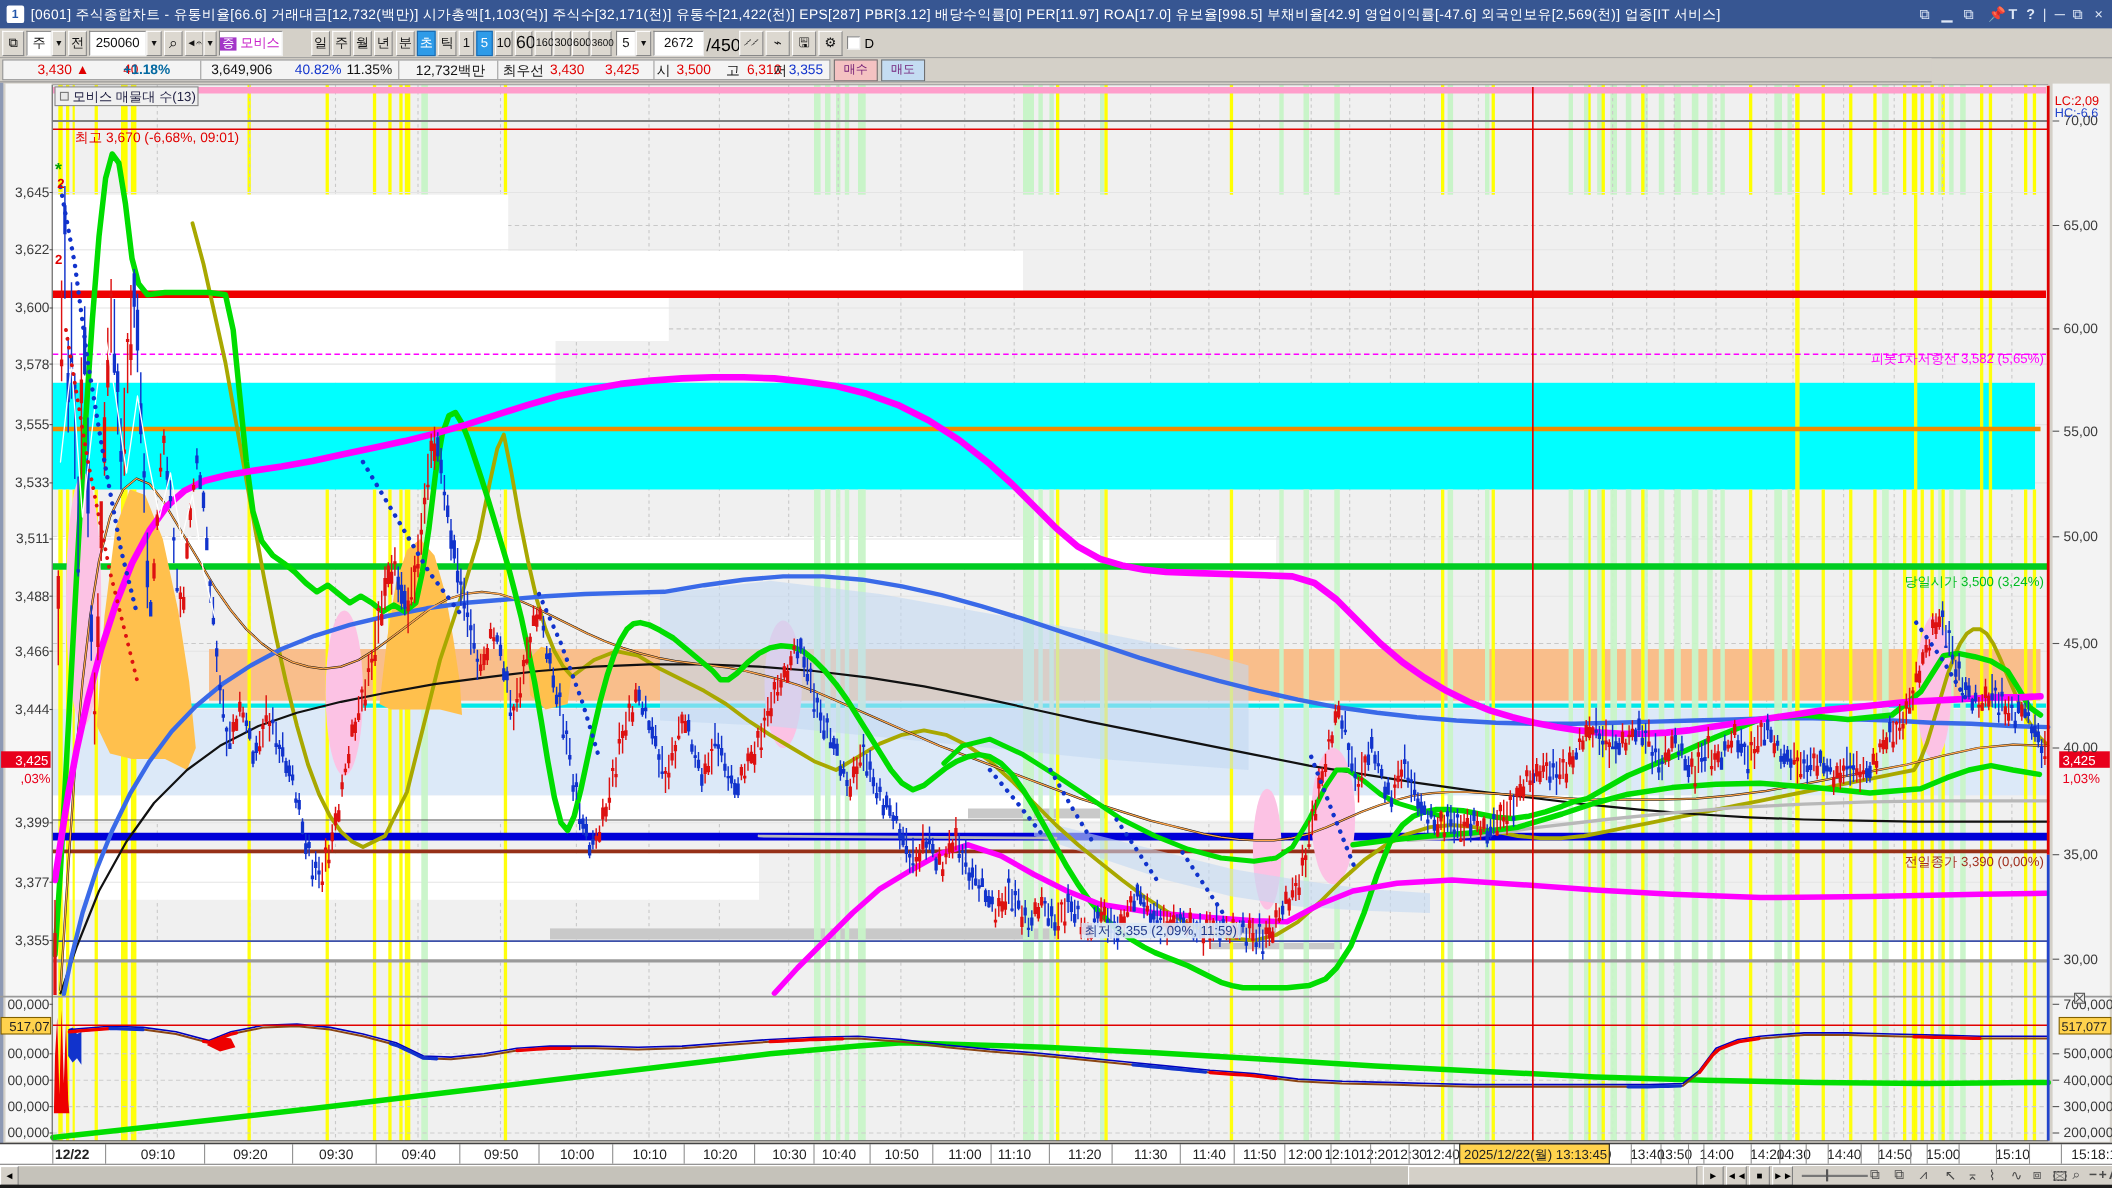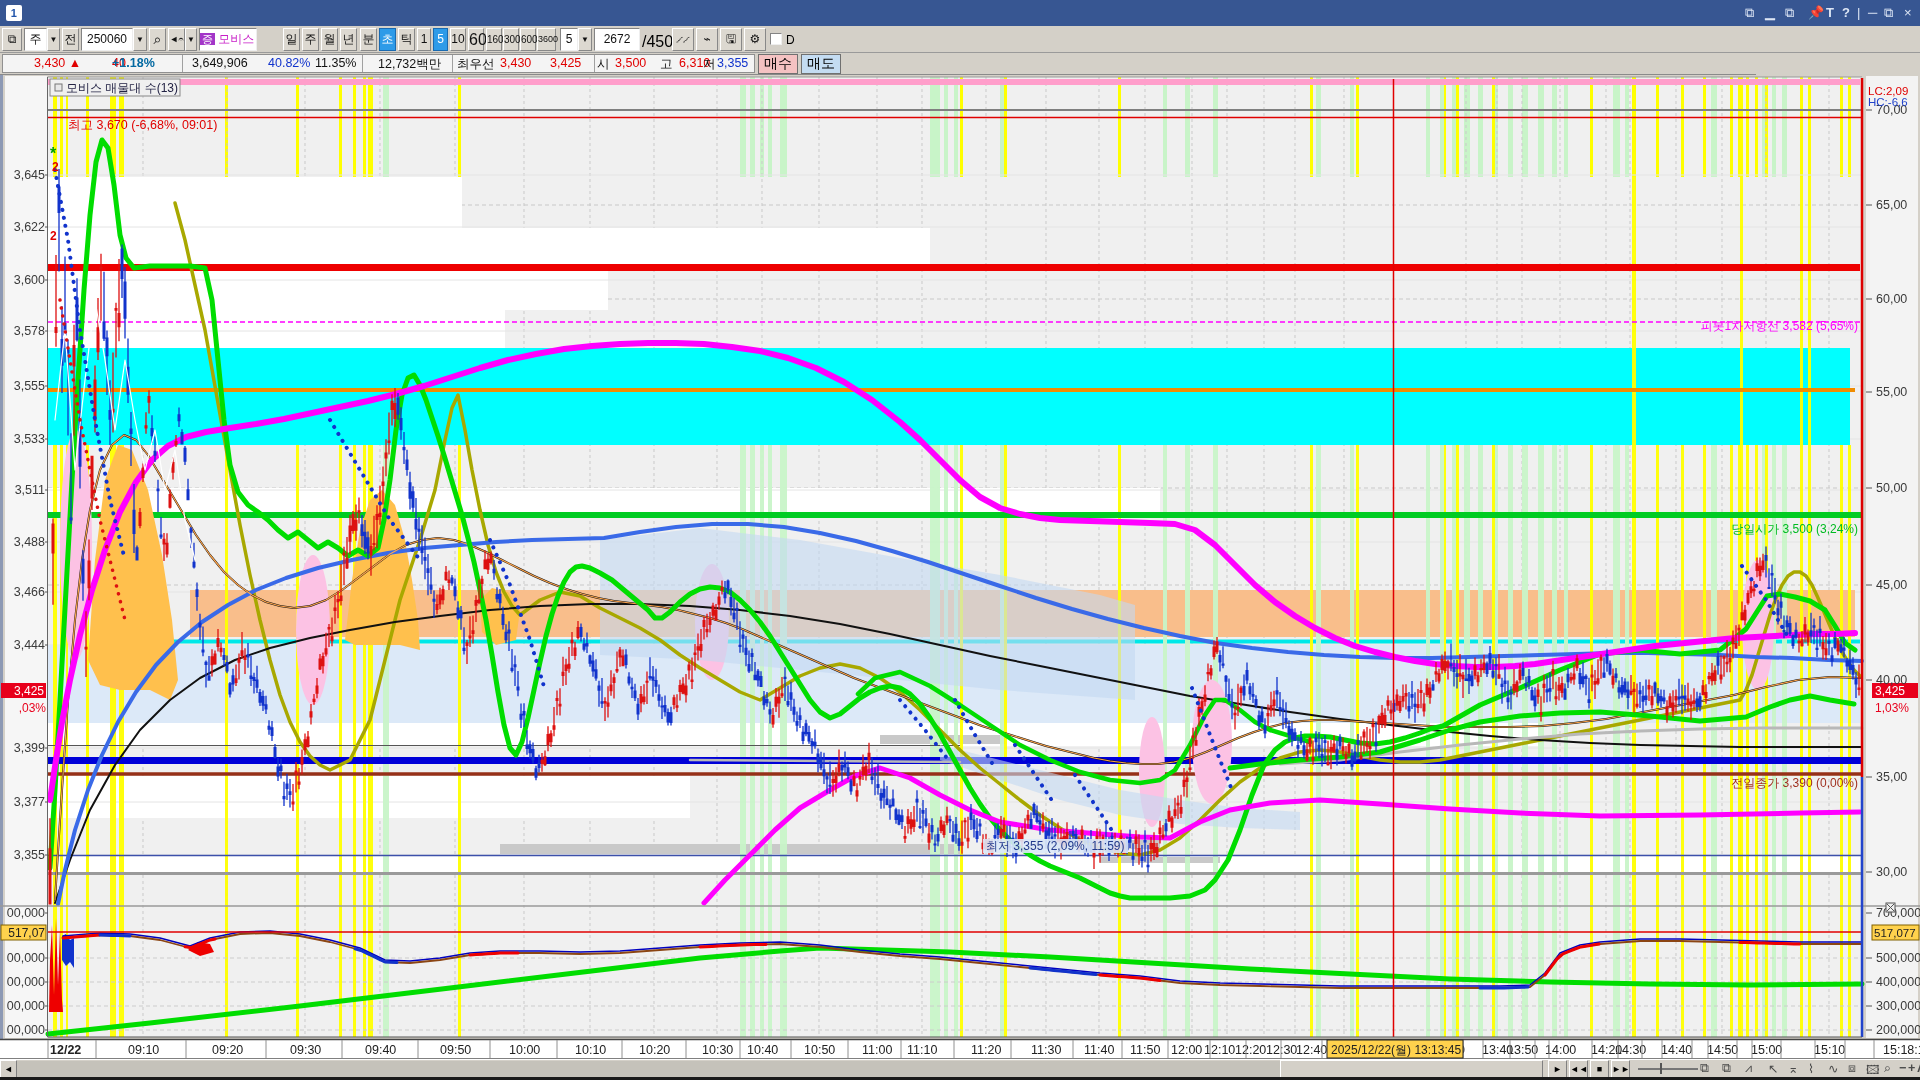--- a/index.html
+++ b/index.html
@@ -4,31 +4,32 @@
 body{width:1920px;height:1080px;overflow:hidden;font-family:"Liberation Sans",sans-serif;background:#d4d0c8;position:relative}
 #title{position:absolute;left:0;top:0;width:1920px;height:26px;background:#375692;color:#fff;font-size:12.5px;line-height:26px;letter-spacing:0.35px;white-space:nowrap}
 #title .ic{position:absolute;top:0;color:#dde6f5;font-size:13px}
 #toolbar{position:absolute;left:0;top:26px;width:1920px;height:27px;background:#d4d0c8;border-bottom:1px solid #9a9a9a}
 .tbtn{position:absolute;top:2px;height:23px;background:#dcd8d0;border:1px solid #888;border-top-color:#fff;border-left-color:#fff;text-align:center;line-height:21px;font-size:12px;color:#111}
 .tbtn.sel{background:#2e9be8;color:#fff;border-color:#1a6ab0}
 .tfield{position:absolute;top:2px;height:23px;background:#fff;border:1px solid #848484;border-bottom-color:#eee;border-right-color:#eee;text-align:center;line-height:21px;font-size:12px;color:#111}
 #infobar{position:absolute;left:0;top:53px;width:1756px;height:22px;background:#d4d0c8;border-bottom:1px solid #8a8a8a}
 .ifield{position:absolute;top:1px;height:19px;background:#f4f4f4;border:1px solid #909090}
 .itxt{position:absolute;top:3px;font-size:12.5px}
-.obtn{position:absolute;top:1px;height:20px;border:1.5px solid #707070;text-align:center;line-height:17px;font-size:14px;color:#000000}
+.obtn{position:absolute;top:1px;height:20px;border:1.5px solid #707070;text-align:center;line-height:17px;font-size:11px;color:#701a75}
 #sbar{position:absolute;left:0;top:1059px;width:1920px;height:19px;background:#d4d0c8;border-top:1px solid #fff}
 #sbar .track{position:absolute;left:17px;top:1px;width:1526px;height:17px;background:#c5c2ba}
 #sbar .thumb{position:absolute;left:1280px;top:0;width:263px;height:18px;background:#d4d0c8;border:1px solid #808080;border-top-color:#fff;border-left-color:#fff}
 #sbar .abtn{position:absolute;left:0;top:0;width:17px;height:18px;background:#d4d0c8;border:1px solid #808080;border-top-color:#fff;border-left-color:#fff;font-size:9px;text-align:center;line-height:17px}
 #sbar .nbtn{position:absolute;top:0;width:19px;height:18px;background:#d4d0c8;border:1px solid #808080;border-top-color:#fff;border-left-color:#fff;font-size:9px;text-align:center;line-height:17px}
 #sbar .ico{position:absolute;top:1px;font-size:12.5px;color:#4a4a4a}
 #bedge{position:absolute;left:0;top:1077px;width:1920px;height:3px;background:#1a1a1a}
 </style></head><body>
 <div id="title">
     <span style="position:absolute;left:6px;top:5px;width:16px;height:16px;background:#fff;border-radius:2px;color:#2255aa;font-weight:bold;text-align:center;line-height:16px;font-size:11px">1</span>
+    <span style="position:absolute;left:28px">[0601] 주식종합차트 - 유통비율[66.6] 거래대금[12,732(백만)] 시가총액[1,103(억)] 주식수[32,171(천)] 유통수[21,422(천)] EPS[287] PBR[3.12] 배당수익률[0] PER[11.97] ROA[17.0] 유보율[998.5] 부채비율[42.9] 영업이익률[-47.6] 외국인보유[2,569(천)] 업종[IT 서비스]</span>
 <span class="ic" style="left:1745px">⧉</span>
     <span class="ic" style="left:1765px">▁</span>
     <span class="ic" style="left:1785px">⧉</span>
     <span class="ic" style="left:1808px">📌</span>
     <span class="ic" style="left:1826px;font-weight:bold">T</span>
     <span class="ic" style="left:1842px;font-weight:bold">?</span>
     <span class="ic" style="left:1857px">|</span>
     <span class="ic" style="left:1868px">─</span>
     <span class="ic" style="left:1884px">⧉</span>
     <span class="ic" style="left:1904px">×</span>

